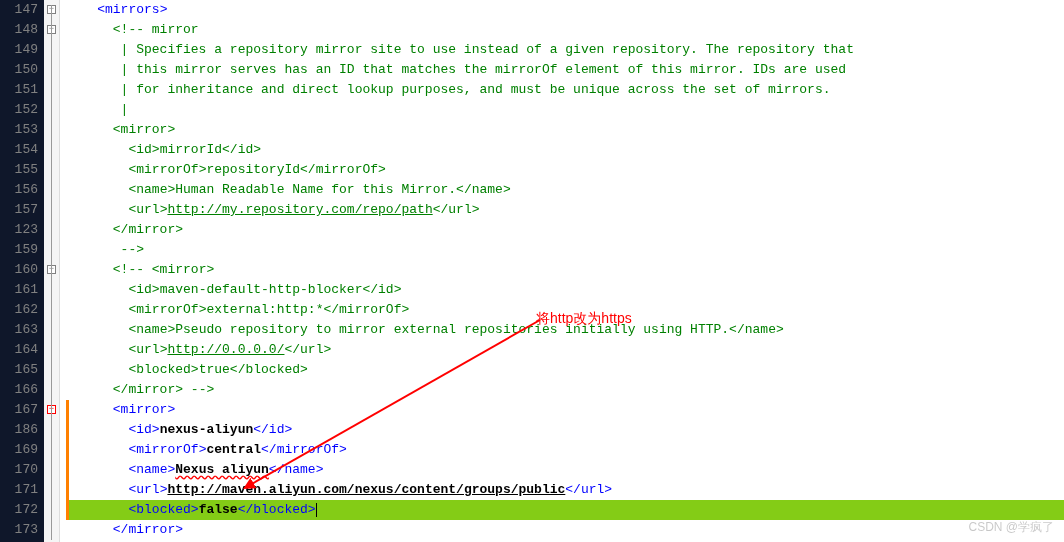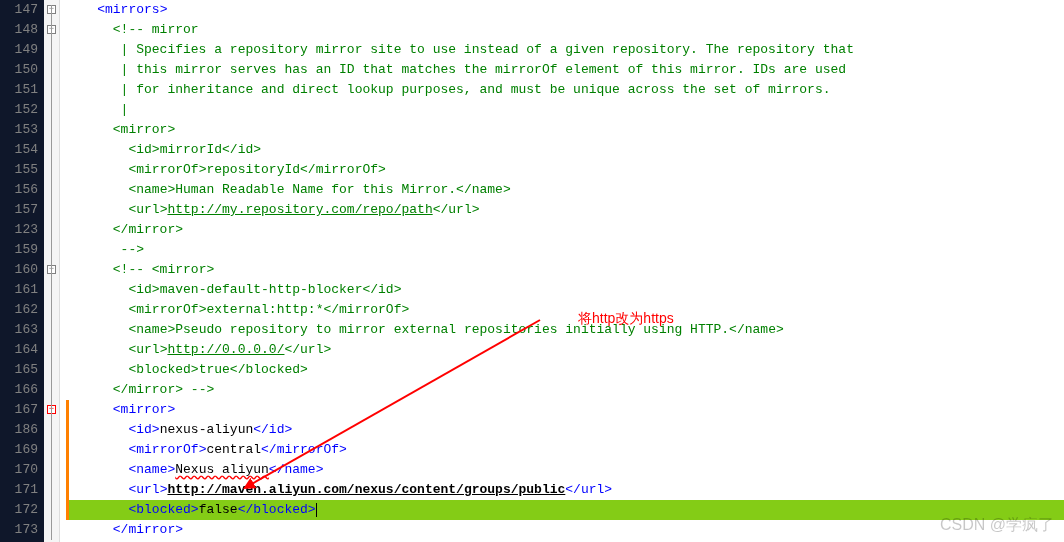--- a/index.html
+++ b/index.html
@@ -62,21 +62,21 @@
   .line {
     height: 20px;
     line-height: 20px;
     position: relative;
   }
   .hl {
     background: #84cc16;
   }
   .tag { color: #0000ff; }
   .comment { color: #008000; }
-  .bold { font-weight: normal; }
+  .bold { font-weight: bold; }
   .url-underline { text-decoration: underline; color: #008000; }
   .url-bold-underline { text-decoration: underline; font-weight: bold; }
   .red-squiggle {
     text-decoration: underline wavy #ff0000;
     text-underline-offset: 2px;
   }
   .changed-bar {
     position: absolute;
     left: 0;
     width: 3px;
@@ -95,21 +95,21 @@
     position: absolute;
     pointer-events: none;
     overflow: visible;
   }
   .watermark {
     position: absolute;
     right: 10px;
     bottom: 6px;
     color: rgba(0,0,0,0.22);
     font-family: sans-serif;
-    font-size: 16px;
+    font-size: 12px;
     pointer-events: none;
   }
   .caret {
     display: inline-block;
     width: 1px;
     height: 14px;
     background: #000;
     vertical-align: middle;
   }
 </style>
@@ -158,15 +158,15 @@
 
 <svg class="arrow" style="left:0;top:0;width:1064px;height:542px;">
   <defs>
     <marker id="ah" markerWidth="10" markerHeight="10" refX="2" refY="3" orient="auto">
       <path d="M0,0 L6,3 L0,6 Z" fill="#ff0000"></path>
     </marker>
   </defs>
   <line x1="540" y1="320" x2="250" y2="485" stroke="#ff0000" stroke-width="2" marker-end="url(#ah)"></line>
 </svg>
 
-<div class="annotation" style="top:310px;left:578px;">将http改为https</div>
+<div class="annotation" style="top:310px;left:536px;">将http改为https</div>
 
 <div class="watermark">CSDN @学疯了</div>
 
 </body></html>

